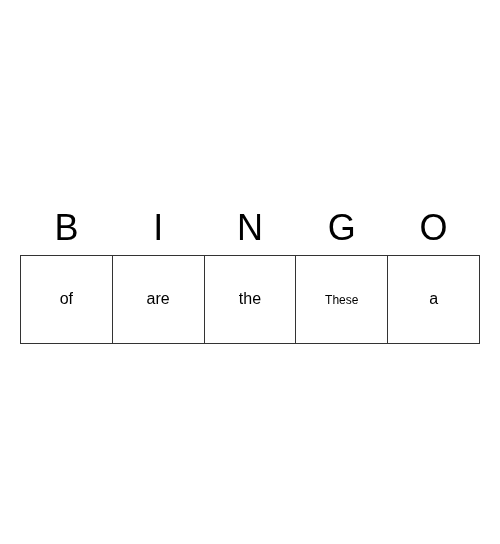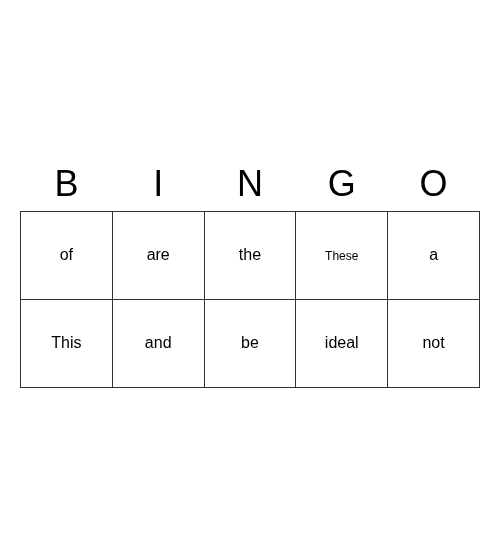--- a/index.html
+++ b/index.html
@@ -69,21 +69,14 @@
       </tr>
   </thead>
   <tbody id="body-rows">
   <tr>
         <td><span class="cell-text">of</span></td>
         <td><span class="cell-text">are</span></td>
         <td><span class="cell-text">the</span></td>
         <td><span class="cell-text-small">These</span></td>
         <td><span class="cell-text">a</span></td>
       </tr>
-      <tr>
-        <td><span class="cell-text">This</span></td>
-        <td><span class="cell-text">and</span></td>
-        <td><span class="cell-text">be</span></td>
-        <td><span class="cell-text">ideal</span></td>
-        <td><span class="cell-text">not</span></td>
-      </tr>
     </tbody>
 </table>
 
 </body></html>

